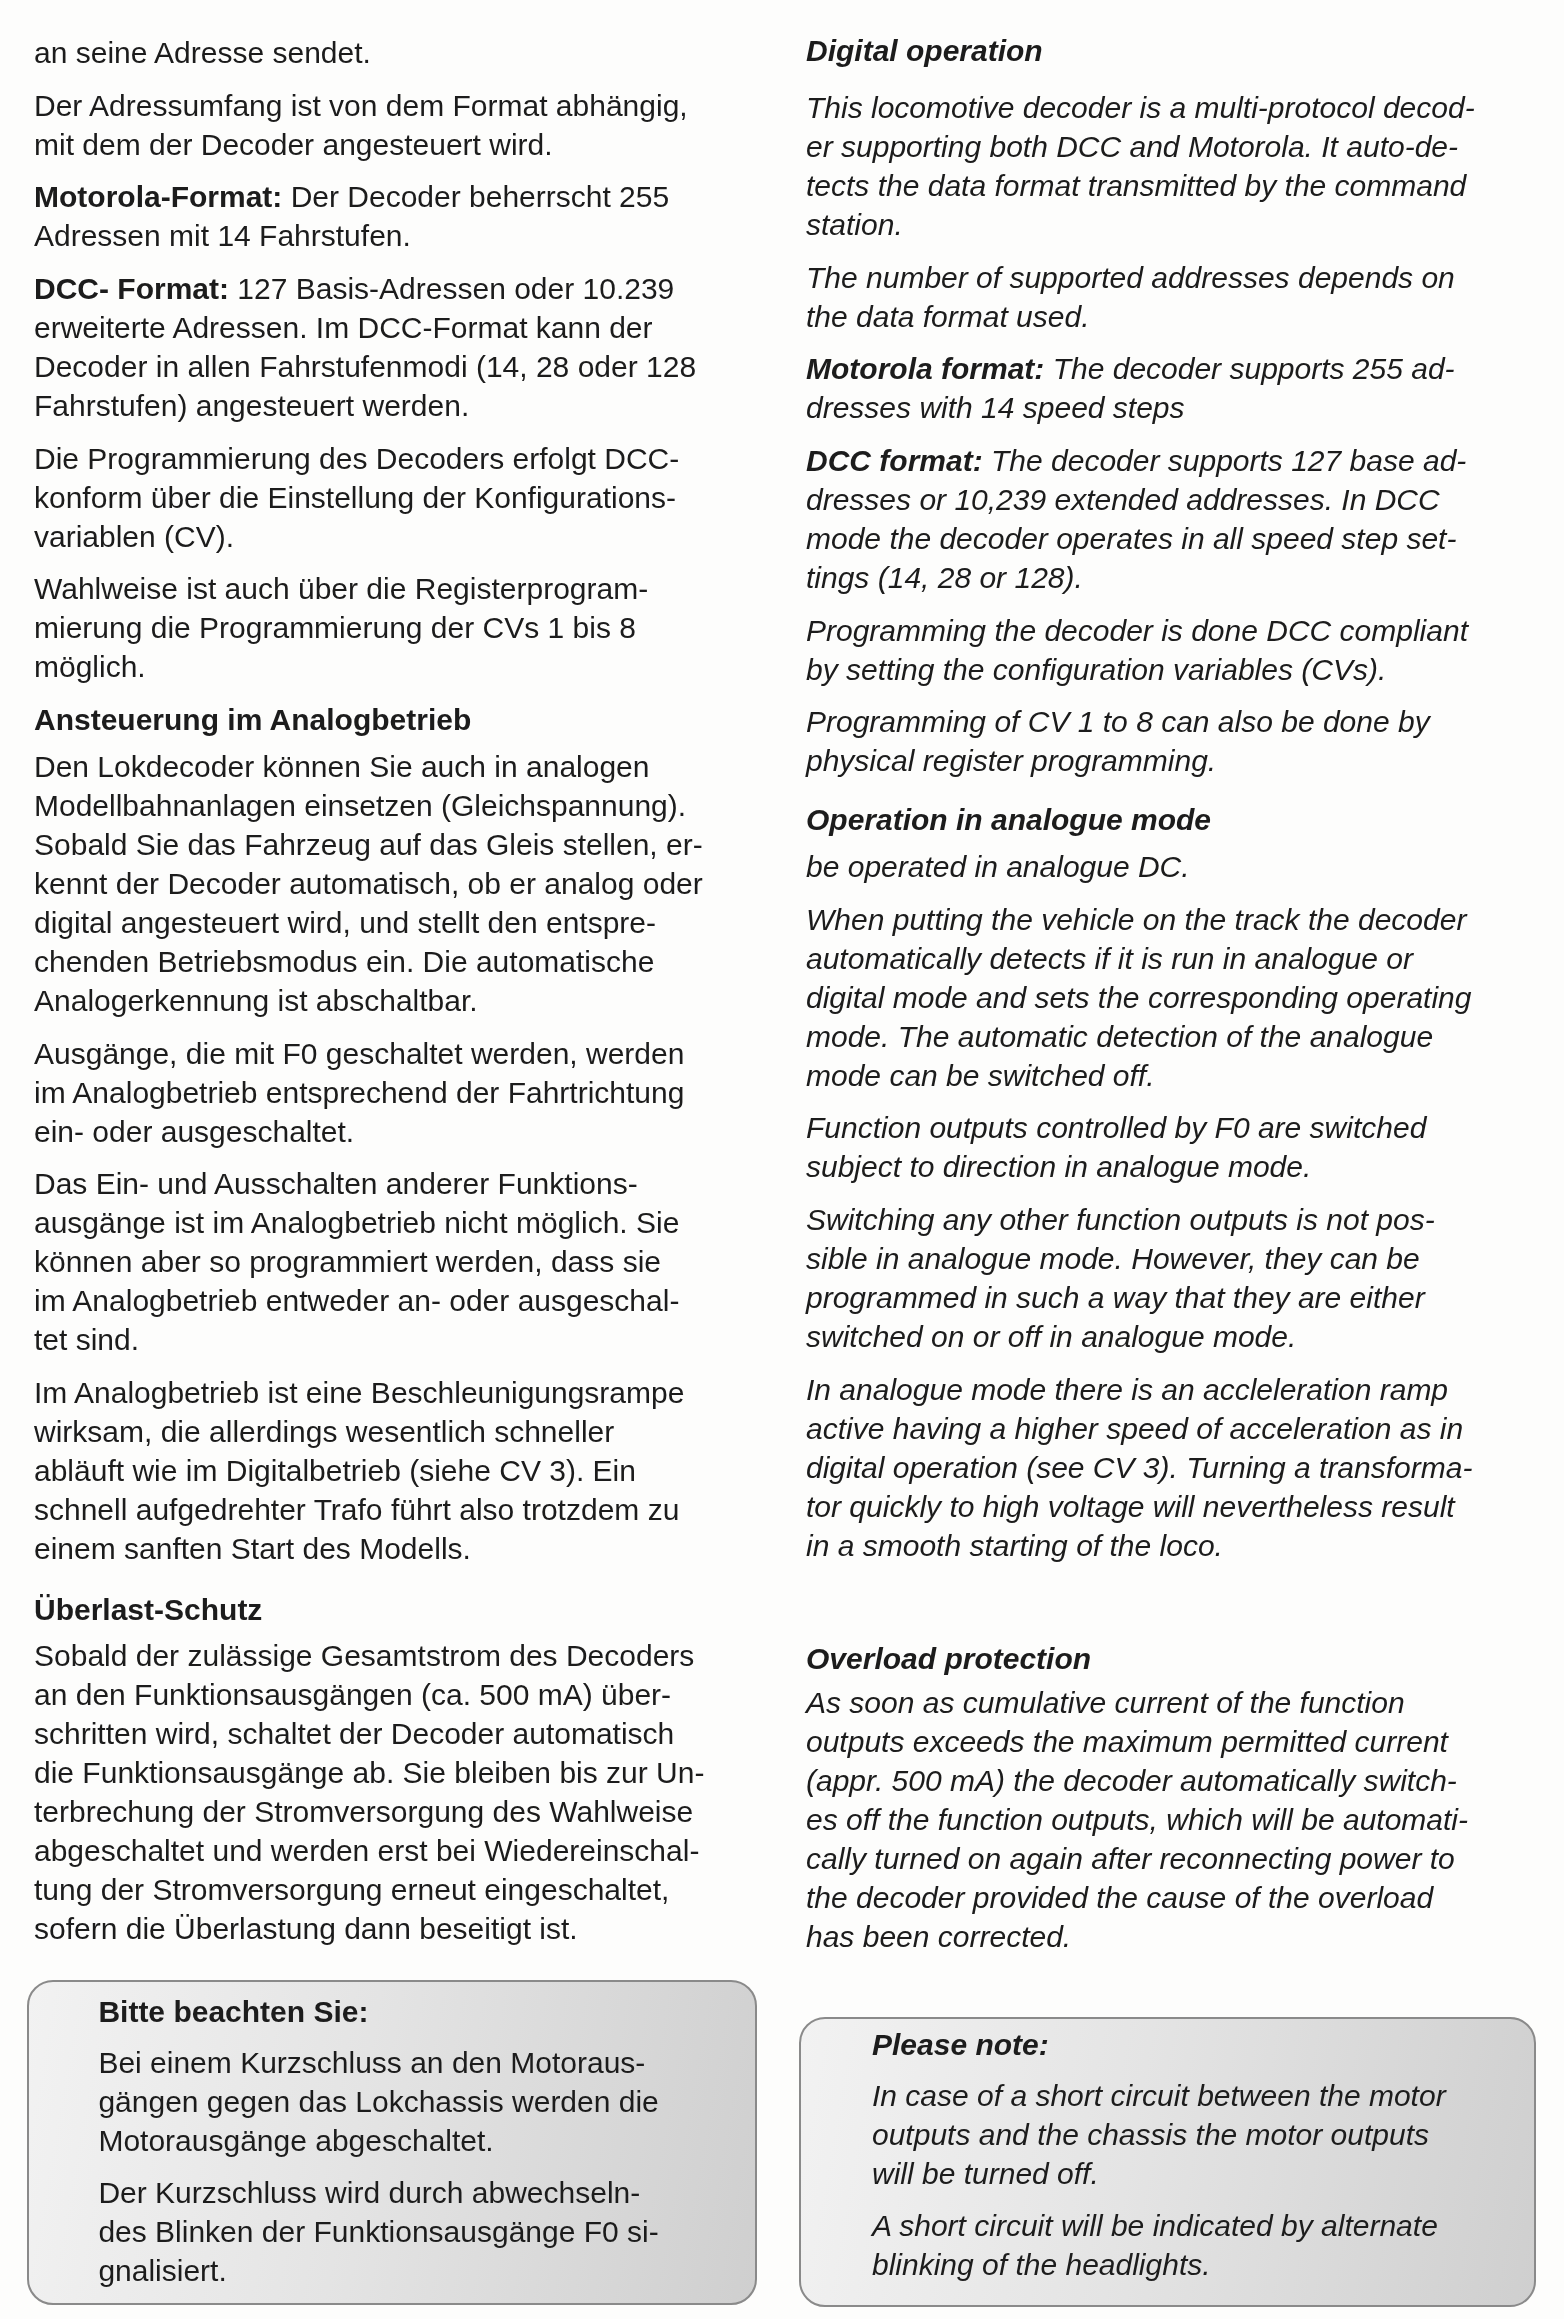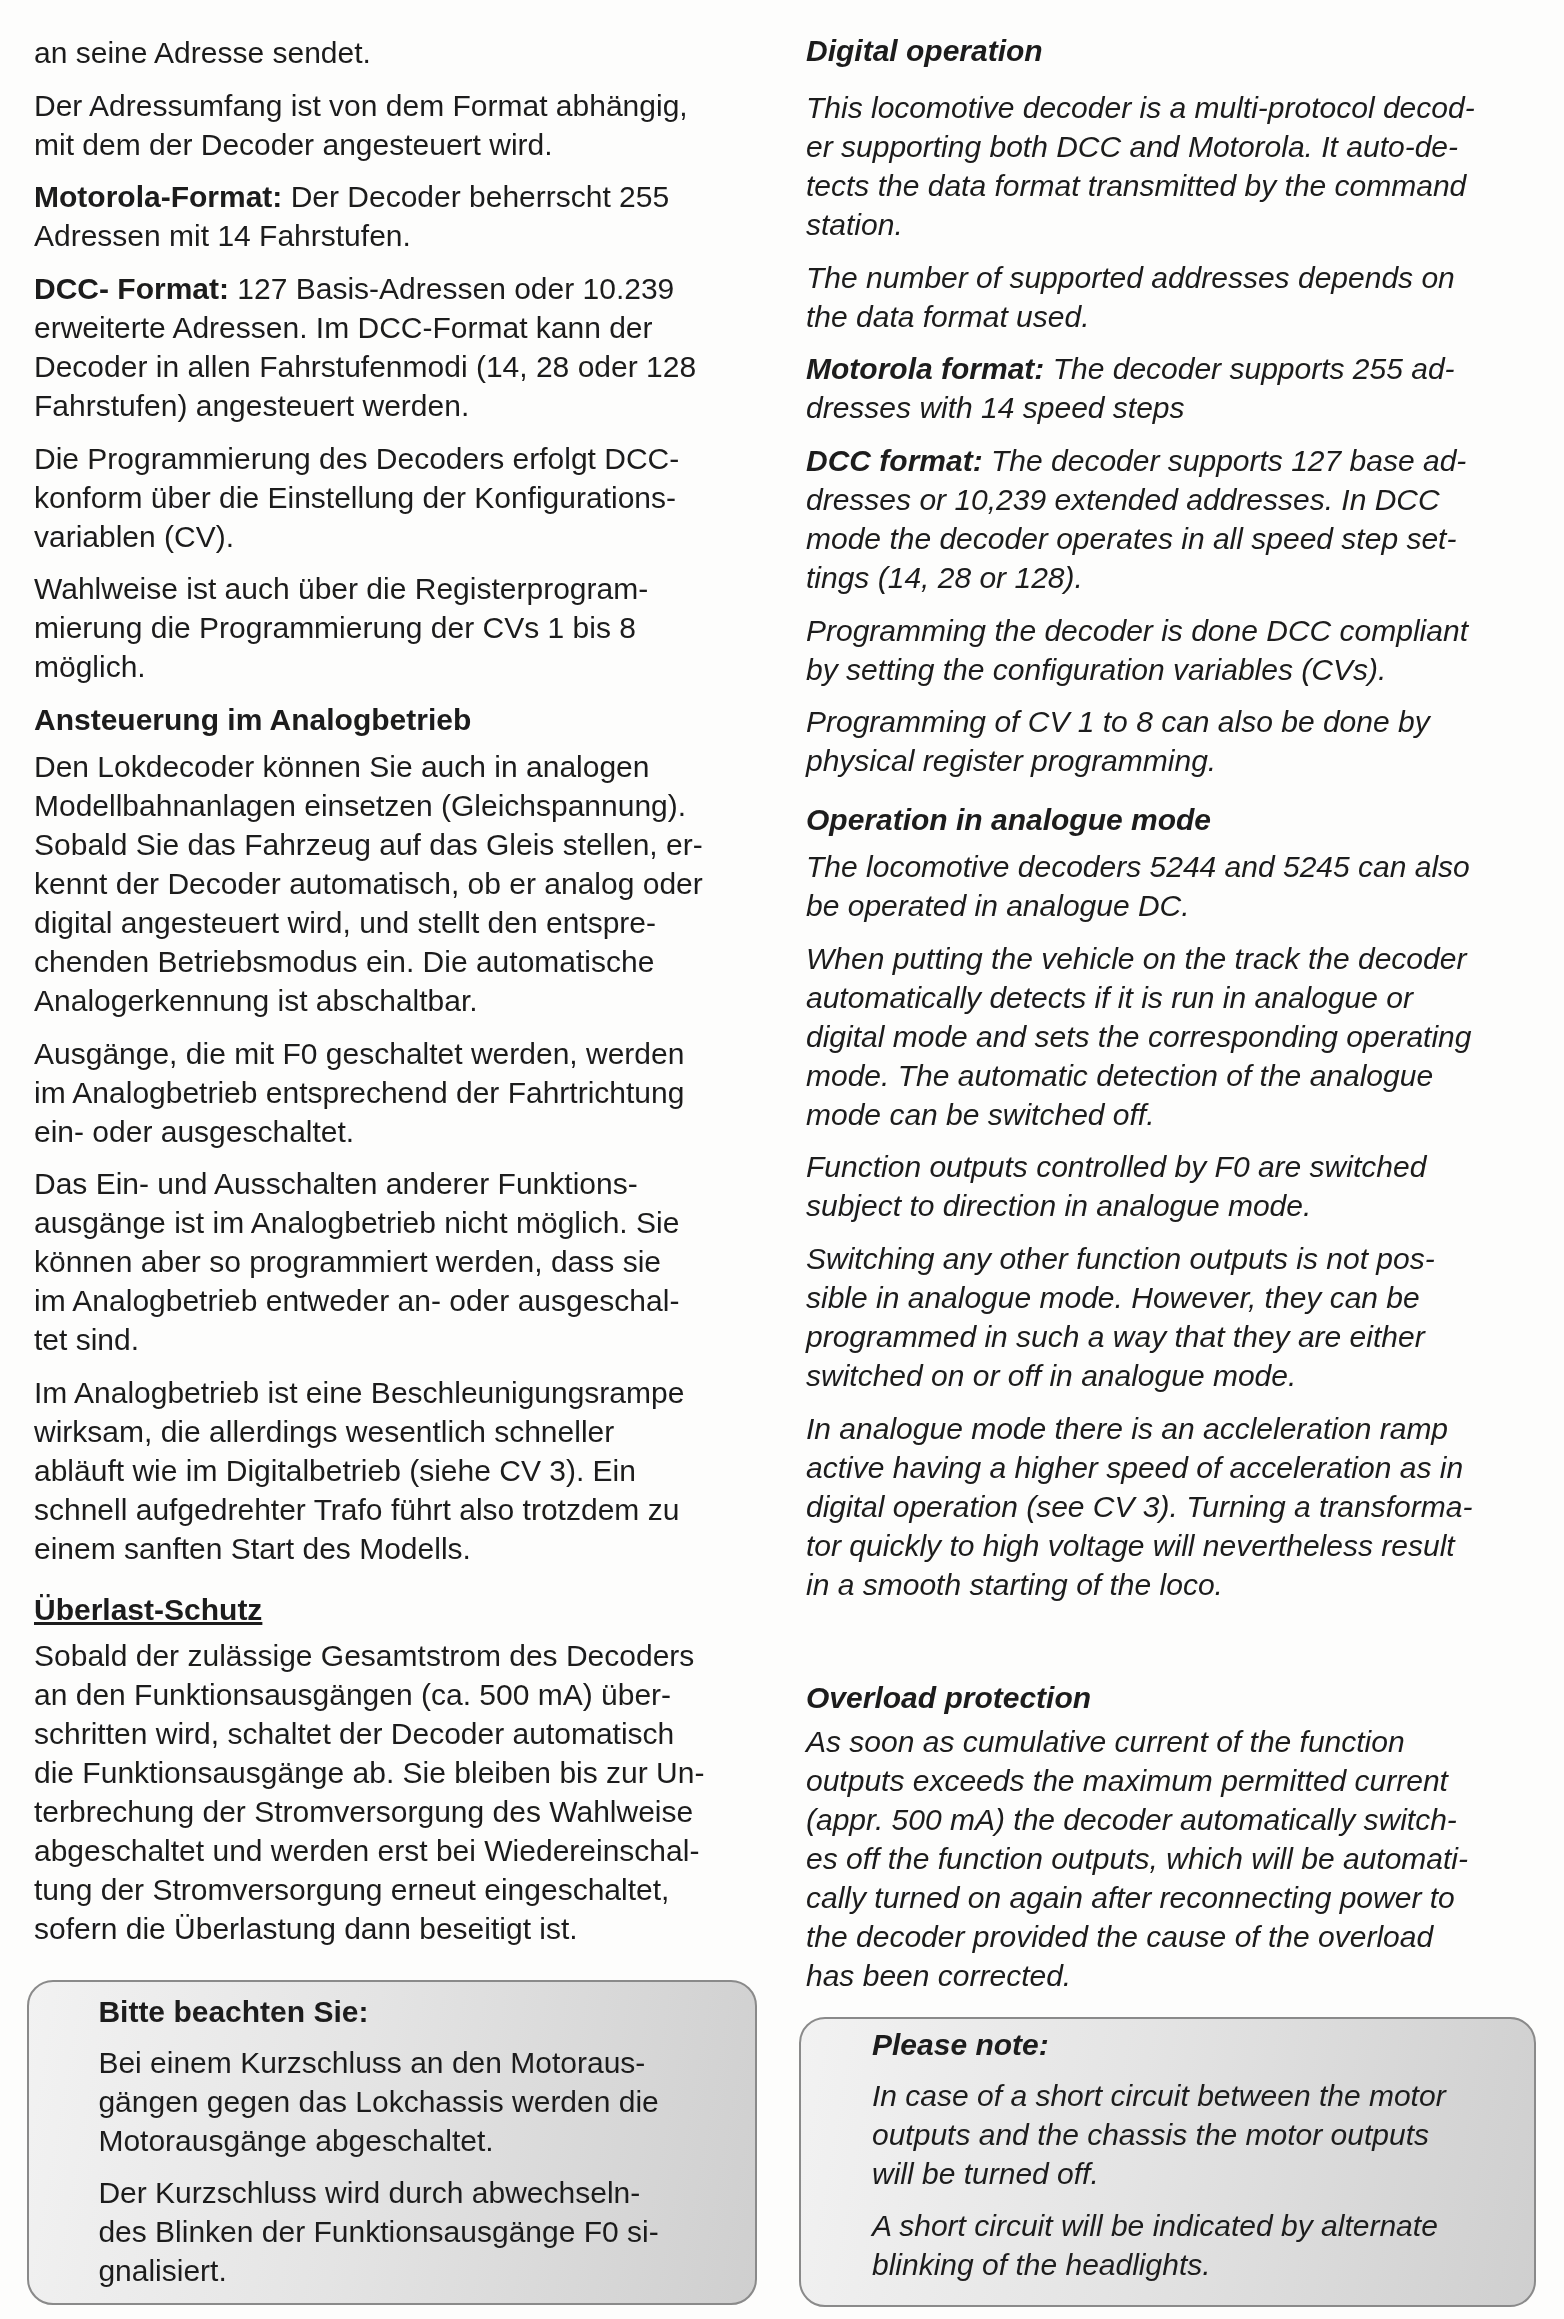--- a/index.html
+++ b/index.html
@@ -79,21 +79,21 @@
     <div class="line">tet sind.</div>
   </div>
   <div class="para">
     <div class="line">Im Analogbetrieb ist eine Beschleunigungsrampe</div>
     <div class="line">wirksam, die allerdings wesentlich schneller</div>
     <div class="line">abläuft wie im Digitalbetrieb (siehe CV 3). Ein</div>
     <div class="line">schnell aufgedrehter Trafo führt also trotzdem zu</div>
     <div class="line">einem sanften Start des Modells.</div>
   </div>
 
-  <div class="heading" style="margin-top:21.6px;margin-bottom:7.8px;text-decoration:underline;">Überlast-Schutz</div>
+  <div class="heading" style="margin-top:21.6px;margin-bottom:7.8px;">Überlast-Schutz</div>
   <div class="para">
     <div class="line">Sobald der zulässige Gesamtstrom des Decoders</div>
     <div class="line">an den Funktionsausgängen (ca. 500 mA) über-</div>
     <div class="line">schritten wird, schaltet der Decoder automatisch</div>
     <div class="line">die Funktionsausgänge ab. Sie bleiben bis zur Un-</div>
     <div class="line">terbrechung der Stromversorgung des Wahlweise</div>
     <div class="line">abgeschaltet und werden erst bei Wiedereinschal-</div>
     <div class="line">tung der Stromversorgung erneut eingeschaltet,</div>
     <div class="line">sofern die Überlastung dann beseitigt ist.</div>
   </div>
@@ -141,21 +141,20 @@
     <div class="line">Programming the decoder is done DCC compliant</div>
     <div class="line">by setting the configuration variables (CVs).</div>
   </div>
   <div class="para">
     <div class="line">Programming of CV 1 to 8 can also be done by</div>
     <div class="line">physical register programming.</div>
   </div>
 
   <div class="heading" style="margin-top:19.6px;margin-bottom:7.8px;">Operation in analogue mode</div>
   <div class="para">
-    <div class="line">The locomotive decoders 5244 and 5245 can also</div>
     <div class="line">be operated in analogue DC.</div>
   </div>
   <div class="para">
     <div class="line">When putting the vehicle on the track the decoder</div>
     <div class="line">automatically detects if it is run in analogue or</div>
     <div class="line">digital mode and sets the corresponding operating</div>
     <div class="line">mode. The automatic detection of the analogue</div>
     <div class="line">mode can be switched off.</div>
   </div>
   <div class="para">

